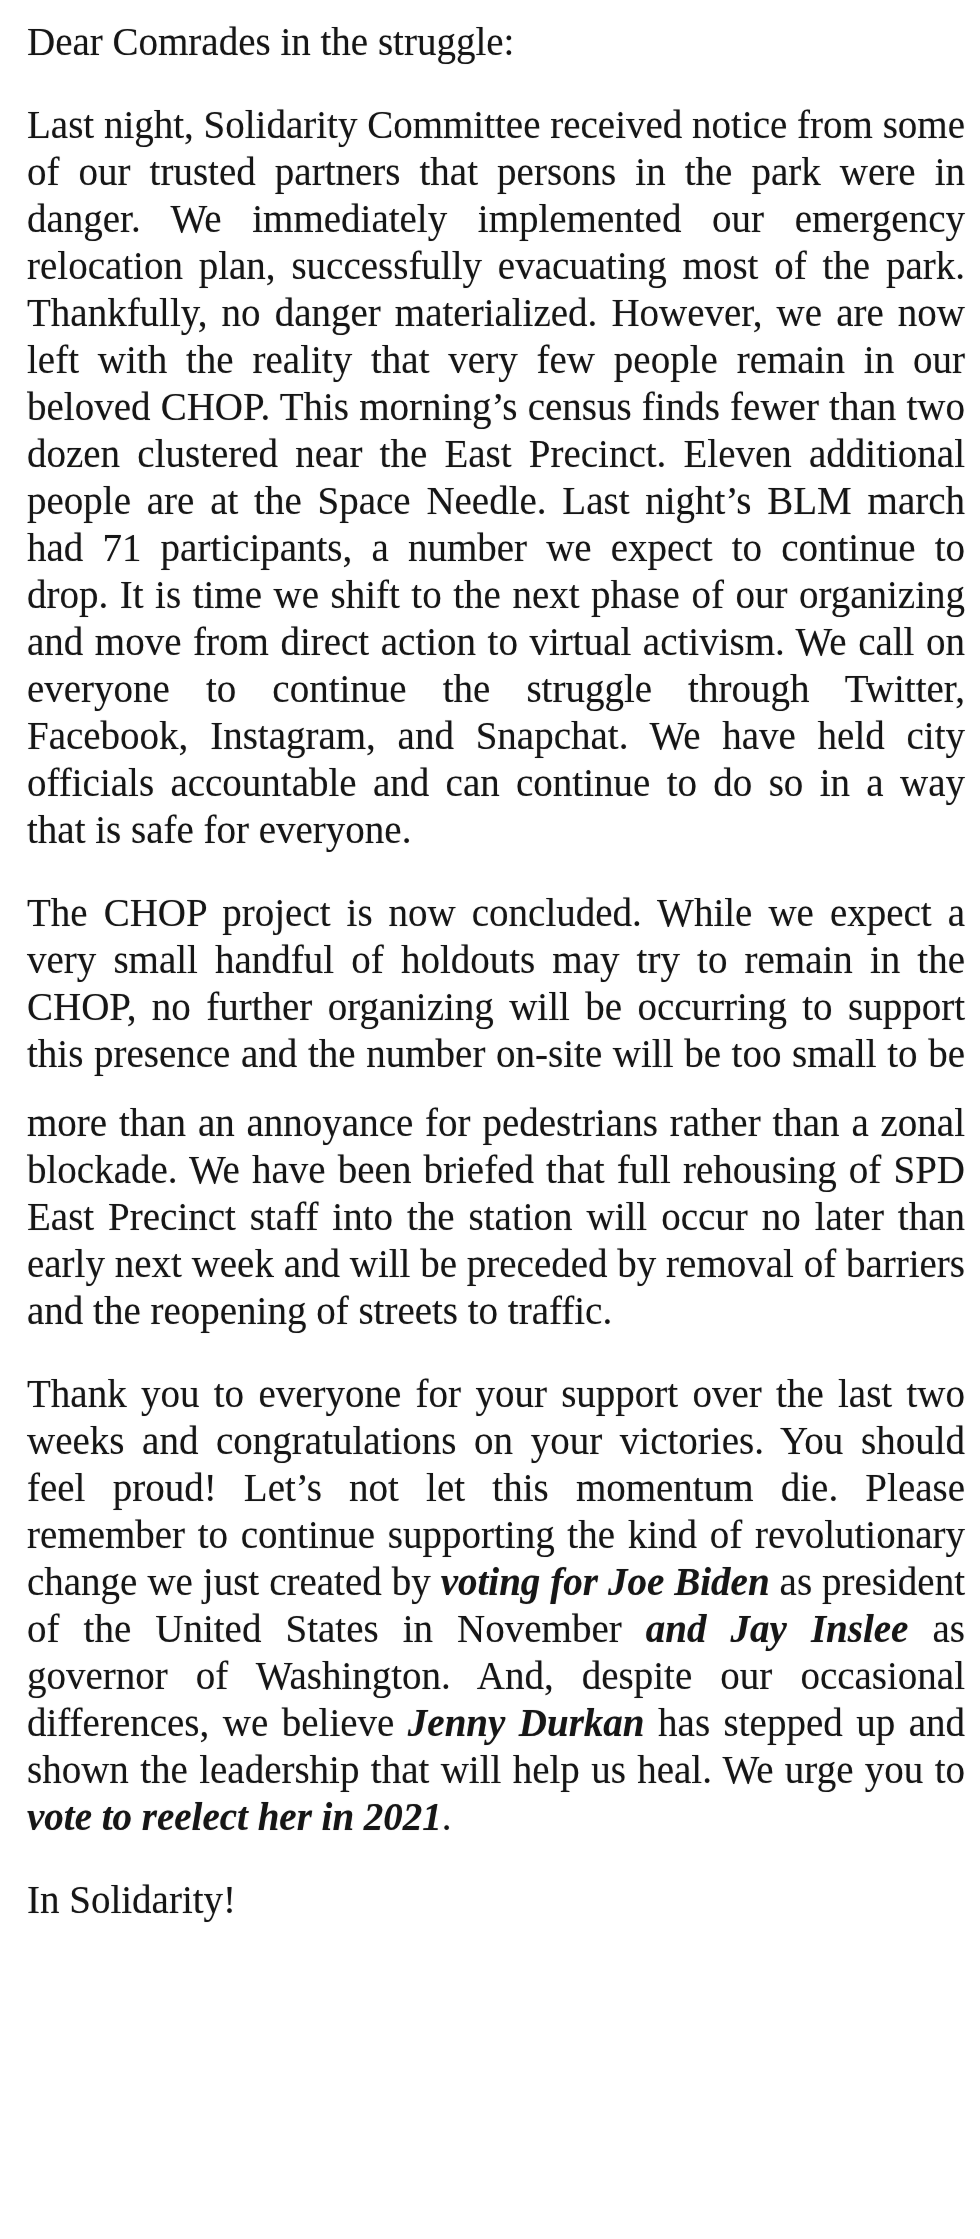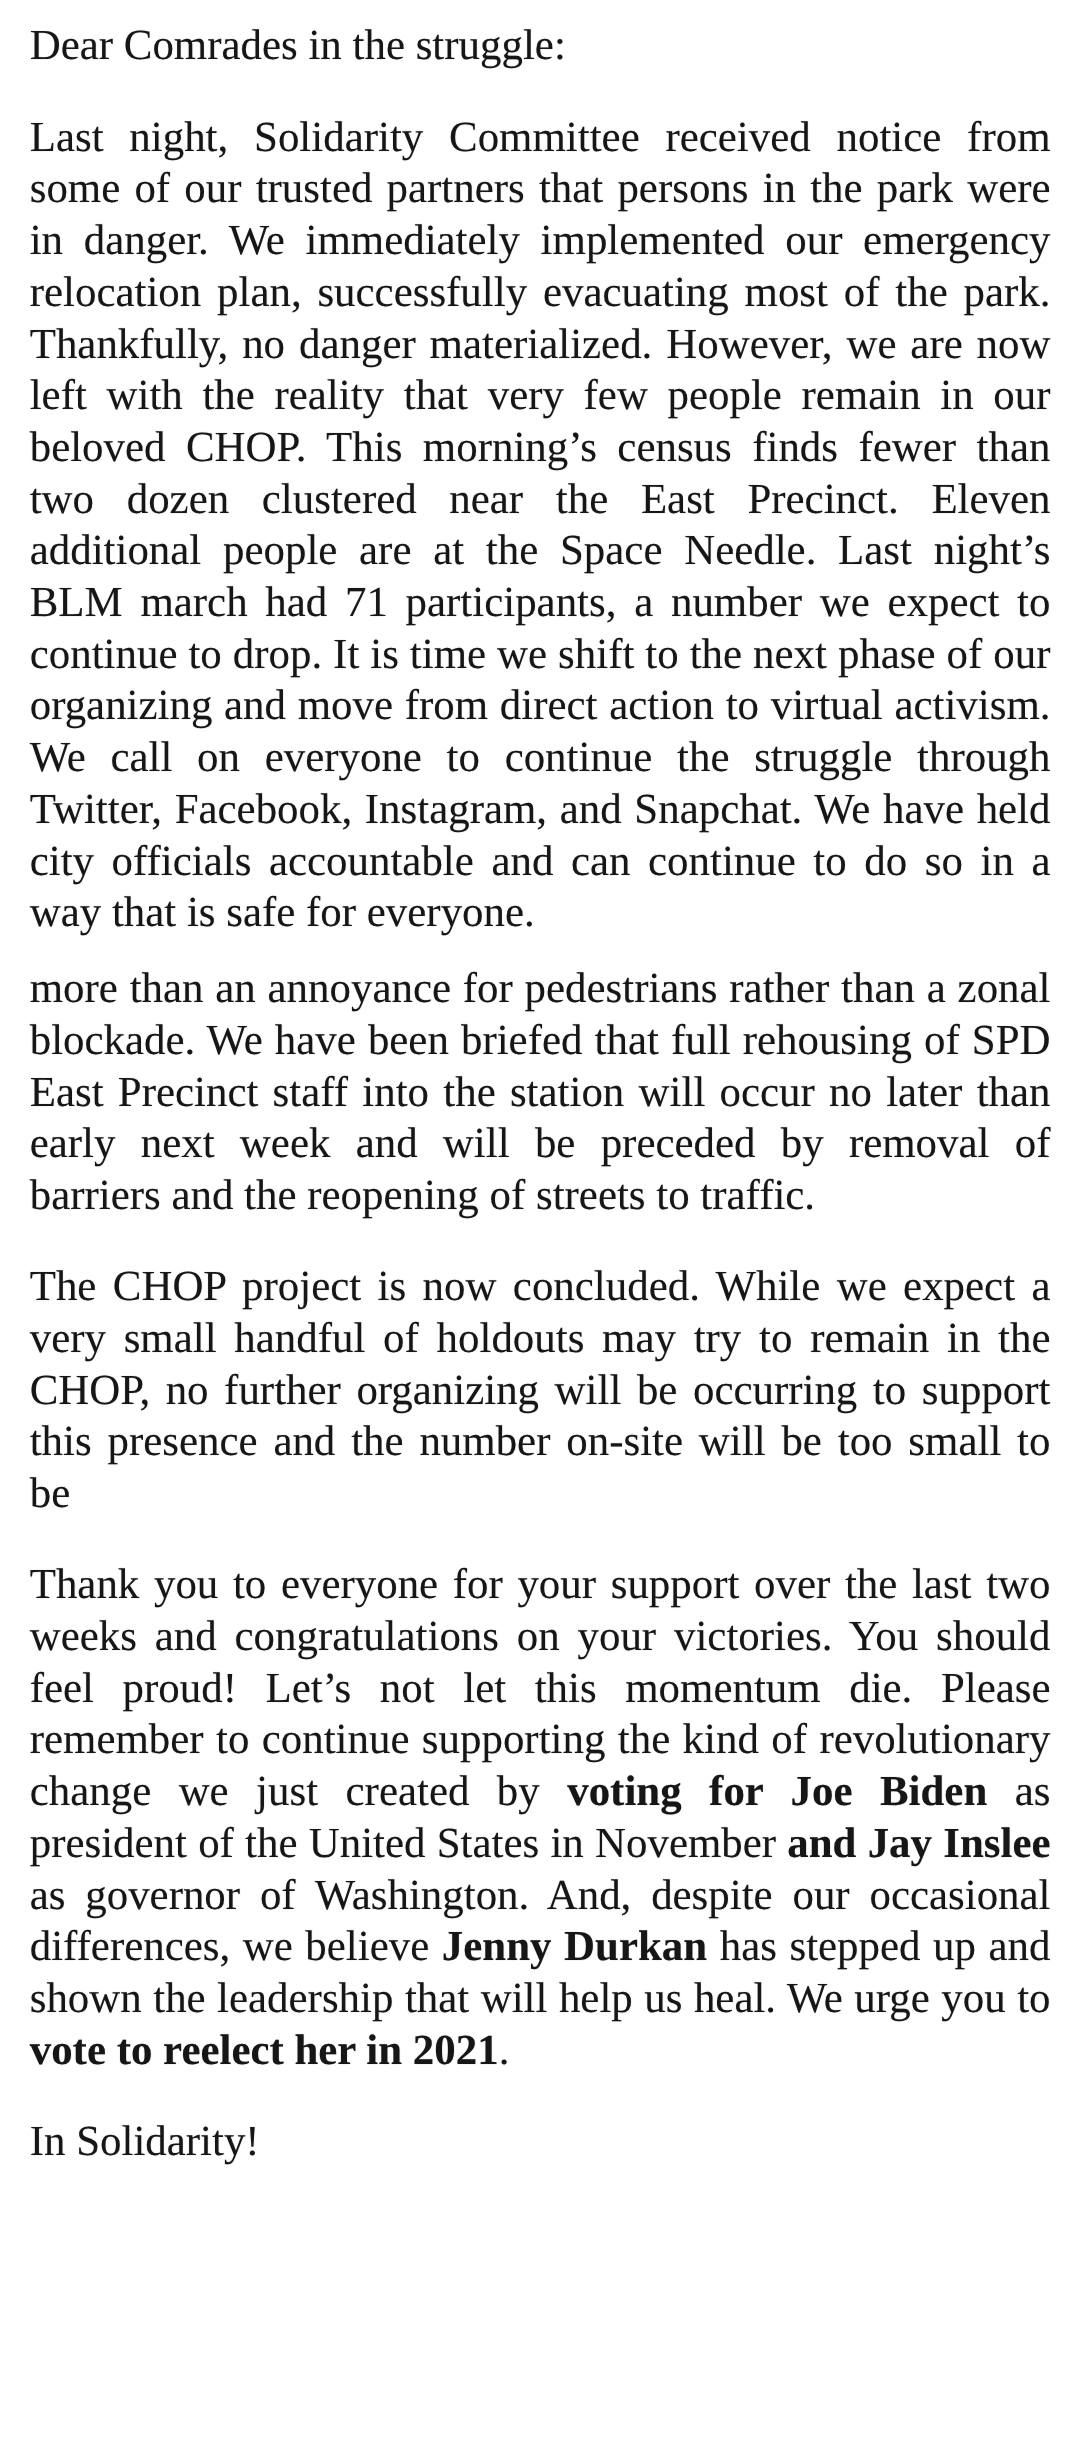--- a/index.html
+++ b/index.html
@@ -6,45 +6,45 @@
   body {
     width: 980px;
     height: 2239px;
     background: #ffffff;
     overflow: hidden;
   }
   .page {
     box-sizing: border-box;
     width: 980px;
     height: 2239px;
-    padding: 18px 25px 0 27px;
+    padding: 18px 15px 0 27px;
     font-family: "Liberation Serif", "DejaVu Serif", serif;
     font-size: 39px;
     line-height: 47px;
     color: #161616;
     text-shadow: 0 0 1px rgba(22,22,22,0.38); 
   }
   .block { margin: 36px 0 0 0; }
   .block:first-child { margin-top: 0; }
   .para { text-align: justify; }
   .para.force-last { text-align-last: justify; }
   .block.continuation { margin-top: 22px; }
-  .bold { font-weight: bold; }
+  .bold { font-weight: bold; font-style: italic; }
   .salutation, .closing { text-align: left; }
 </style>
 </head>
 <body>
 
 <div class="page">
   <p class="block salutation">Dear Comrades in the struggle:</p>
 
 
   <p class="block para"><span>Last night, Solidarity Committee received notice from some of our trusted partners that persons in the park were in danger. We immediately implemented our emergency relocation plan, successfully evacuating most of the park. Thankfully, no danger materialized. However, we are now left with the reality that very few people remain in our beloved CHOP. This morning’s census finds fewer than two dozen clustered near the East Precinct. Eleven additional people are at the Space Needle. Last night’s BLM march had 71 participants, a number we expect to continue to drop. It is time we shift to the next phase of our organizing and move from direct action to virtual activism. We call on everyone to continue the struggle through Twitter, Facebook, Instagram, and Snapchat. We have held city officials accountable and can continue to do so in a way that is safe for everyone.</span></p>
 
+  <p class="block para force-last"><span>The CHOP project is now concluded. While we expect a very small handful of holdouts may try to remain in the CHOP, no further organizing will be occurring to support this presence and the number on-site will be too small to be</span></p>
+
   <p class="block para continuation"><span>more than an annoyance for pedestrians rather than a zonal blockade. We have been briefed that full rehousing of SPD East Precinct staff into the station will occur no later than early next week and will be preceded by removal of barriers and the reopening of streets to traffic.</span></p>
-
-  <p class="block para force-last"><span>The CHOP project is now concluded. While we expect a very small handful of holdouts may try to remain in the CHOP, no further organizing will be occurring to support this presence and the number on-site will be too small to be</span></p>
 
   <p class="block para"><span>Thank you to everyone for your support over the last two weeks and congratulations on your victories. You should feel proud! Let’s not let this momentum die. Please remember to continue supporting the kind of revolutionary change we just created by </span><span class="bold">voting for Joe Biden</span><span> as president of the United States in November </span><span class="bold">and Jay Inslee</span><span> as governor of Washington. And, despite our occasional differences, we believe </span><span class="bold">Jenny Durkan</span><span> has stepped up and shown the leadership that will help us heal. We urge you to </span><span class="bold">vote to reelect her in 2021</span><span>.</span></p>
 
   <p class="block closing">In Solidarity!</p>
 
 </div>
 
 </body></html>

